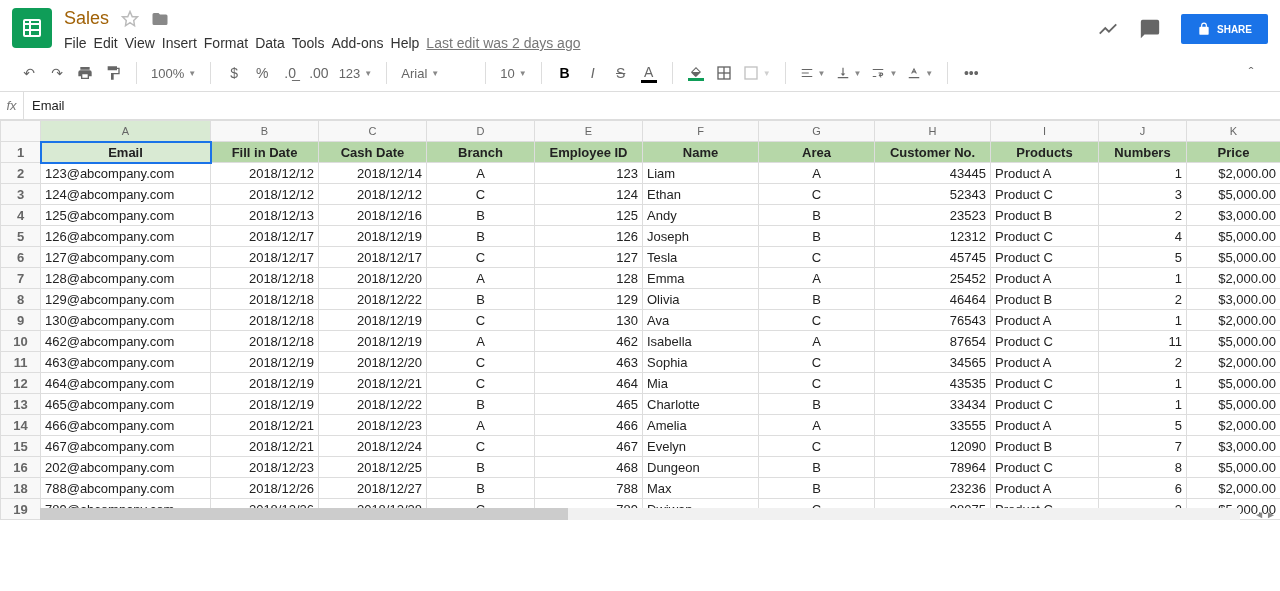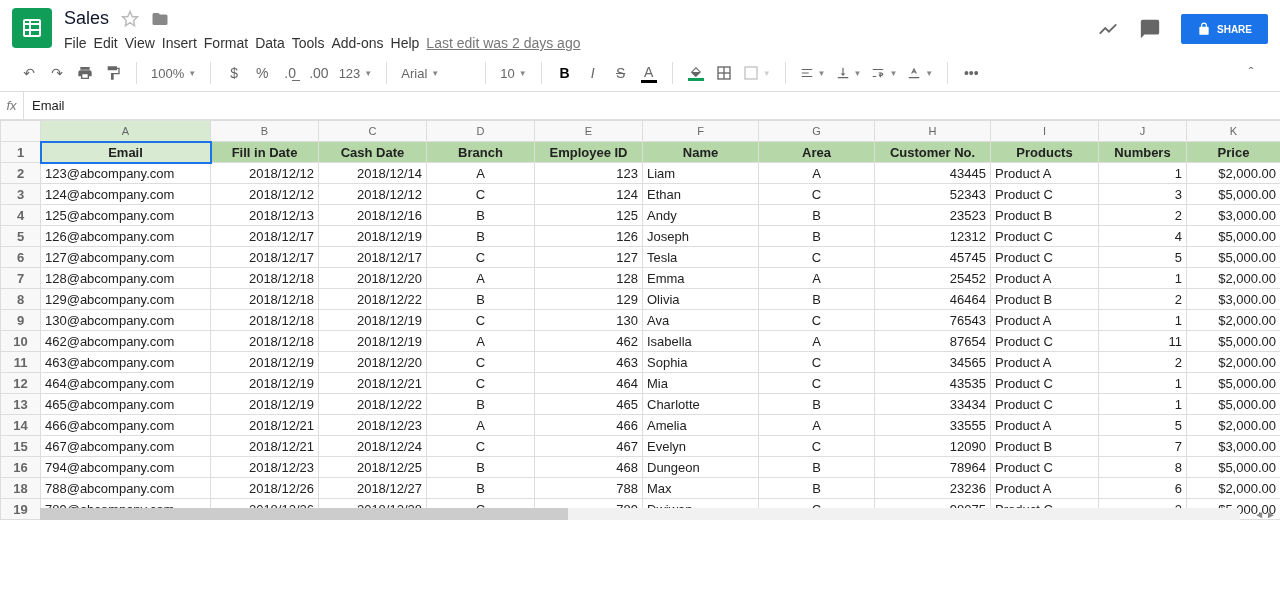--- a/index.html
+++ b/index.html
@@ -2,21 +2,21 @@
 <html><head>
 <meta charset="utf-8">
 <style>
 * { margin: 0; padding: 0; box-sizing: border-box; }
 body { font-family: Arial, sans-serif; font-size: 13px; color: #222; background: #fff; overflow: hidden; width: 1280px; height: 591px; }
 
 .header { display: flex; align-items: flex-start; padding: 8px 12px 0 12px; }
 .logo { width: 40px; height: 40px; background: #0f9d58; border-radius: 4px; display: flex; align-items: center; justify-content: center; margin-right: 12px; }
 .logo svg { width: 24px; height: 24px; fill: #fff; }
 .title-area { flex: 1; }
-.doc-title { font-size: 18px; color: #0f172a; display: flex; align-items: center; gap: 12px; margin-bottom: 2px; }
+.doc-title { font-size: 18px; color: #a16207; display: flex; align-items: center; gap: 12px; margin-bottom: 2px; }
 .star-icon, .folder-icon { color: #bbb; display: inline-flex; }
 .menu-bar { display: flex; align-items: center; gap: 7px; font-size: 14px; color: #333; padding: 4px 0; }
 .menu-item { cursor: pointer; }
 .last-edit { color: #777; text-decoration: underline; font-size: 14px; cursor: pointer; }
 .header-right { display: flex; align-items: center; gap: 20px; padding-top: 6px; }
 .share-btn { background: #1a73e8; color: #fff; padding: 8px 16px; border-radius: 2px; font-weight: bold; font-size: 10px; display: flex; align-items: center; gap: 6px; cursor: pointer; }
 .hdr-icon { color: #666; display: inline-flex; cursor: pointer; }
 
 .toolbar { display: flex; align-items: center; padding: 6px 12px; border-bottom: 1px solid #ddd; gap: 4px; color: #666; }
 .tb-group { display: flex; align-items: center; gap: 10px; padding: 0 8px; }
@@ -480,21 +480,21 @@
           <td class="txt-r">467</td>
           <td class="txt-l">Evelyn</td>
           <td class="txt-c">C</td>
           <td class="txt-r">12090</td>
           <td class="txt-l">Product B</td>
           <td class="txt-r">7</td>
           <td class="txt-r">$3,000.00</td>
         </tr>
         <tr>
           <th class="row-header">16</th>
-          <td class="txt-l">794@abcompany.com</td>
+          <td class="txt-l">202@abcompany.com</td>
           <td class="txt-r">2018/12/23</td>
           <td class="txt-r">2018/12/25</td>
           <td class="txt-c">B</td>
           <td class="txt-r">468</td>
           <td class="txt-l">Dungeon</td>
           <td class="txt-c">B</td>
           <td class="txt-r">78964</td>
           <td class="txt-l">Product C</td>
           <td class="txt-r">8</td>
           <td class="txt-r">$5,000.00</td>

